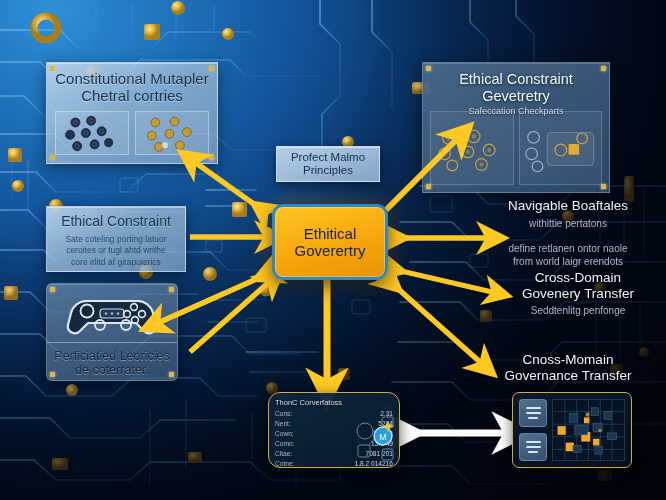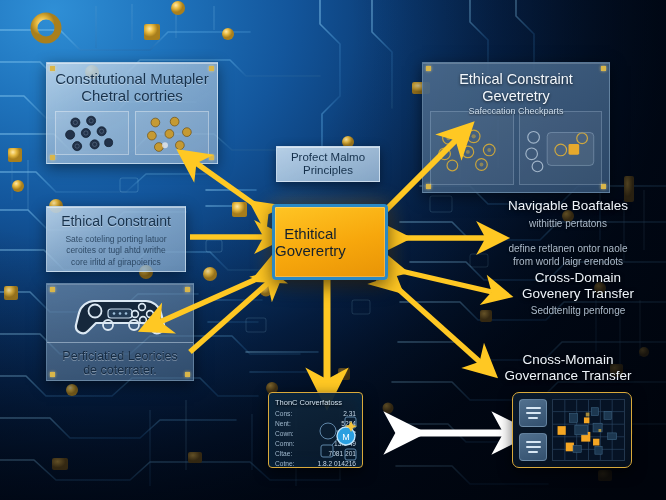--- a/index.html
+++ b/index.html
@@ -33,36 +33,36 @@
   .sub-dark{color:#203a55;text-align:center;font-size:8.5px;line-height:1.35;opacity:.85;}
   .sub-light{color:#c9d9e8;text-align:center;font-size:9px;line-height:1.3;text-shadow:0 1px 2px rgba(0,0,0,.7);}
 
   
   .rtext{position:absolute;text-align:center;width:180px;}
   .rtext .h{color:#eef4fa;font-size:13.5px;line-height:1.16;text-shadow:0 1px 4px rgba(0,0,0,.9);}
   .rtext .s{color:#b9c8d8;font-size:10px;line-height:1.3;margin-top:3px;text-shadow:0 1px 3px rgba(0,0,0,.9);
             opacity:.92;}
 
   
-  #center{position:absolute;left:272px;top:204px;width:110px;height:70px;border-radius:4px;
+  #center{position:absolute;left:272px;top:204px;width:110px;height:70px;border-radius:11px;
      background:linear-gradient(165deg,#ffc524,#f7a70c 55%,#e89406);
      border:3px solid #2b89c4;
      box-shadow:0 0 0 1px rgba(255,255,255,.25) inset, 0 6px 18px rgba(0,0,0,.55),0 0 22px rgba(255,170,20,.30);
-     display:flex;align-items:center;}
+     display:flex;align-items:center;justify-content:center;}
   #center .lbl{color:#14202e;font-size:15px;line-height:1.14;text-align:center;font-weight:400;}
 
   
   #malmo{position:absolute;left:276px;top:146px;width:102px;height:34px;
      background:linear-gradient(160deg,rgba(196,218,238,.92),rgba(150,182,212,.88));
      border:1px solid rgba(230,242,252,.6);display:flex;align-items:center;justify-content:center;
      box-shadow:0 3px 10px rgba(0,0,0,.45), inset 0 1px 0 rgba(255,255,255,.5);}
   #malmo .lbl{color:#15304b;font-size:11.5px;line-height:1.12;text-align:center;}
 
   
-  #stats{position:absolute;left:268px;top:392px;width:95px;height:76px;border-radius:4px;
+  #stats{position:absolute;left:268px;top:392px;width:132px;height:76px;border-radius:12px;
      background:linear-gradient(160deg,rgba(16,40,62,.93),rgba(8,24,42,.95));
      border:1.6px solid #d9a93a;box-shadow:0 4px 14px rgba(0,0,0,.6), inset 0 0 14px rgba(0,40,70,.6);
      padding:5px 6px;box-sizing:border-box;overflow:hidden;}
   #stats .st{color:#cfe0ee;font-size:7.5px;margin-bottom:2px;text-shadow:0 1px 2px #000;}
   #stats .row{display:flex;justify-content:space-between;font-size:6.6px;color:#9fb8cd;line-height:1.52;}
   #stats .row .k{white-space:nowrap;}
   #stats .row .v{color:#c6d8e8;white-space:nowrap;}
 
   
   #gridp{position:absolute;left:512px;top:392px;width:120px;height:76px;border-radius:7px;
@@ -294,22 +294,22 @@
     <div style="padding:7px 7px 0;">
       <div class="title-dark" style="font-size:14px;">Ethical Constraint</div>
       <div class="sub-dark" style="margin-top:4px;">
         <div>Sate coteling porting latuor</div>
         <div>ceroites or tugl ahtd writhe</div>
         <div>core irlitd af girapoierics</div>
       </div>
     </div>
   </div>
 
-  <div class="panel dp" style="left:46px;top:283px;width:148px;height:98px;
-       background:linear-gradient(160deg,rgba(124,152,180,.62),rgba(70,102,136,.66));">
+  <div class="panel dp" style="left:46px;top:283px;width:132px;height:98px;
+       background:linear-gradient(160deg,rgba(124,152,180,.62),rgba(70,102,136,.66));border-radius:6px;">
     <span class="corner c-tl"></span>
     <span class="corner c-tr"></span>
     <span class="corner c-bl"></span>
     <span class="corner c-br"></span>
     <div style="height:58px;display:flex;align-items:center;justify-content:center;">
       <svg width="92" height="48" viewBox="0 0 92 48">
         <path d="M20 12 h52 a16 16 0 0 1 15 12 l3 12 a7 7 0 0 1 -12 6 l-8 -8 h-48 l-8 8 a7 7 0 0 1 -12 -6 l3 -12 a16 16 0 0 1 15 -12 z" fill="#16283c" stroke="#dbe8f3" stroke-width="2.2" stroke-linejoin="round"></path>
         <rect x="34" y="20" width="24" height="9" rx="3" fill="#223a53" stroke="#c9dced" stroke-width="1.2"></rect>
         <circle cx="40" cy="24.5" r="1.3" fill="#9fc0da"></circle>
           <circle cx="46" cy="24.5" r="1.3" fill="#9fc0da"></circle>

